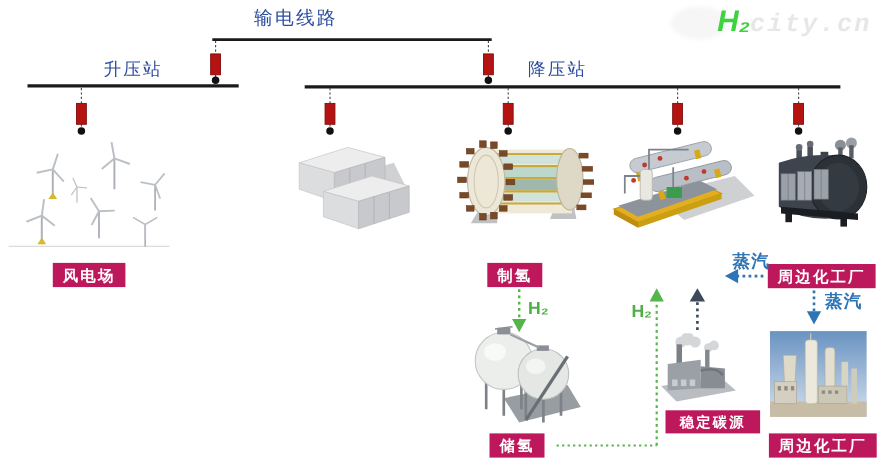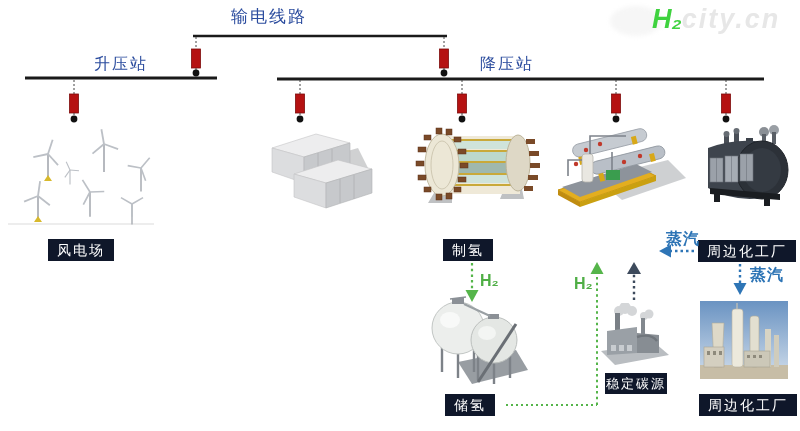--- a/index.html
+++ b/index.html
@@ -6,29 +6,29 @@
   .stage{
     position:relative;width:800px;height:431px;background:#ffffff;overflow:hidden;
     font-family:"Liberation Sans",sans-serif;
   }
   .abs{position:absolute;}
   .station{
     position:absolute;color:#2b4c9e;font-size:16px;font-weight:400;
     letter-spacing:2px;white-space:nowrap;line-height:1;
   }
   .tag{
-    position:absolute;background:#0f172a;color:#ffffff;font-size:14px;font-weight:400;
+    position:absolute;background:#be185d;color:#ffffff;font-size:14px;font-weight:700;
     line-height:1;padding:4px 9px;letter-spacing:2px;white-space:nowrap;
   }
   .flow-label{position:absolute;font-size:16px;font-weight:700;line-height:1;white-space:nowrap;}
   .flow-green{color:#4fae45;}
   .flow-blue{color:#2e75b6;letter-spacing:1px;}
   .wm{position:absolute;top:4px;left:652px;font-style:italic;font-weight:700;white-space:nowrap;}
   .wm .h2{color:#3fd23f;font-size:27px;}
-  .wm .rest{color:#e7e7e7;font-size:27px;letter-spacing:2px;}
+  .wm .rest{color:#e7e7e7;font-size:23px;letter-spacing:2px;font-family:Liberation Mono, monospace;}
   .wm-blob{position:absolute;top:6px;left:610px;width:52px;height:30px;border-radius:50%;
     background:#f6f6f6;filter:blur(2px);}
   svg{display:block;}
 </style>
 </head>
 <body>
 
 <div class="stage">
 
   <div class="wm-blob"></div>
@@ -381,21 +381,21 @@
   </svg>
 
   <div class="station" style="left:231px;top:8px;font-size:17px">输电线路</div>
   <div class="station" style="left:94px;top:56px">升压站</div>
   <div class="station" style="left:480px;top:56px">降压站</div>
 
   <div class="tag" style="left:48px;top:239px">风电场</div>
   <div class="tag" style="left:443px;top:239px">制氢</div>
   <div class="tag" style="left:698px;top:240px">周边化工厂</div>
   <div class="tag" style="left:445px;top:394px">储氢</div>
-  <div class="tag" style="left:605px;top:373px;font-size:13px;padding:4px 1px">稳定碳源</div>
+  <div class="tag" style="left:605px;top:373px;font-size:13px;padding:4px 13px">稳定碳源</div>
   <div class="tag" style="left:699px;top:394px">周边化工厂</div>
 
   <div class="flow-label flow-green" style="left:480px;top:273px">H₂</div>
   <div class="flow-label flow-green" style="left:574px;top:276px">H₂</div>
   <div class="flow-label flow-blue" style="left:666px;top:231px">蒸汽</div>
   <div class="flow-label flow-blue" style="left:750px;top:267px">蒸汽</div>
 
 </div>
 
 </body></html>

